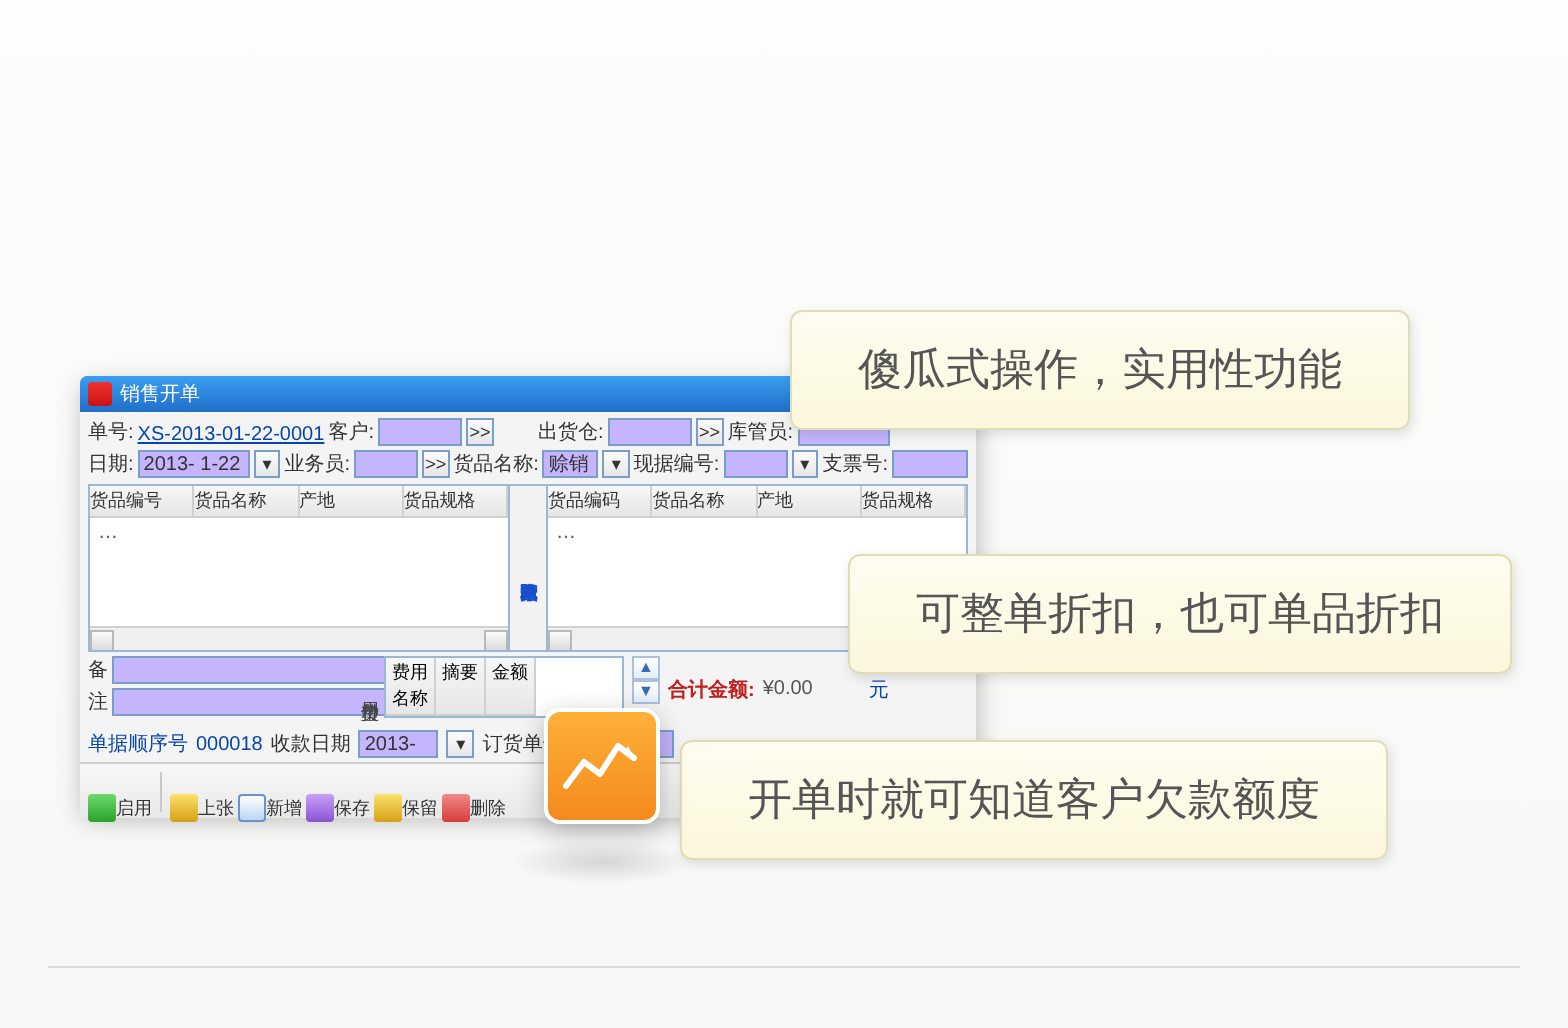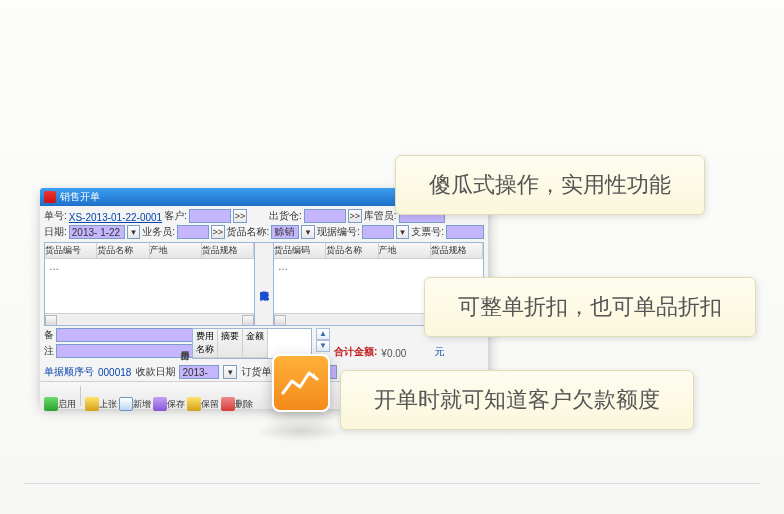--- a/index.html
+++ b/index.html
@@ -185,21 +185,21 @@
     color: #444;
     display: flex;
     align-items: center;
     justify-content: center;
     line-height: 10px;
   }
 
   .total-box {
     flex: 1.2;
     display: flex;
-    align-items: flex-end;
+    align-items: center;
     gap: 4px;
     padding-top: 2px;
   }
   .total-label { color: #c02020; font-weight: bold; font-size: 10px; }
   .total-val { color: #555; font-size: 10px; }
   .yuan { color: #0645ad; font-size: 10px; margin-left: 24px; }
 
   .arrow-col {
     width: 14px;
     display: flex;

